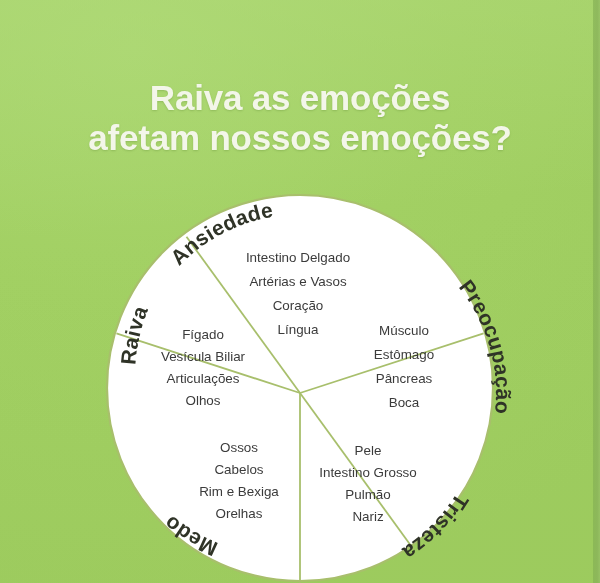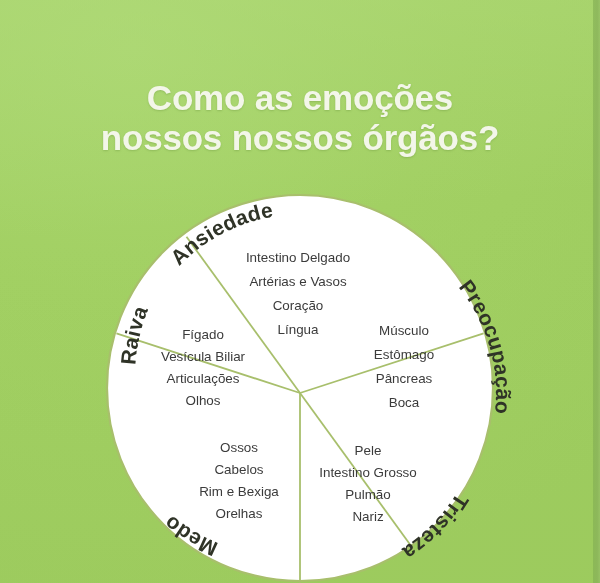--- a/index.html
+++ b/index.html
@@ -74,22 +74,22 @@
 </style>
 </head>
 <body>
 
 <div id="poster">
 
   <div id="bg-sheen"></div>
   <div id="right-strip"></div>
 
   <div id="title">
-    <span class="line">Como as emoções</span>
-    <span class="line">nossos nossos órgãos?</span>
+    <span class="line">Raiva as emoções</span>
+    <span class="line">afetam nossos emoções?</span>
   </div>
 
   <svg id="wheel" width="600" height="583" viewBox="0 0 600 583">
     <defs>
 
       <path id="arc-ansiedade" fill="none" d="M 161.6 288.2 A 168 168 0 0 1 441.4 290.6"></path>
       <path id="arc-preocupacao" fill="none" d="M 422.0 253.8 A 168 168 0 0 1 424.6 530.4"></path>
       <path id="arc-tristeza" fill="none" d="M 460.5 486.0 A 168 168 0 0 1 206.0 536.0"></path>
       <path id="arc-medo" fill="none" d="M 226.5 546.0 A 168 168 0 0 1 136.8 300.0"></path>
       <path id="arc-raiva" fill="none" d="M 142.0 421.0 A 168 168 0 0 1 178.2 262.0"></path>

